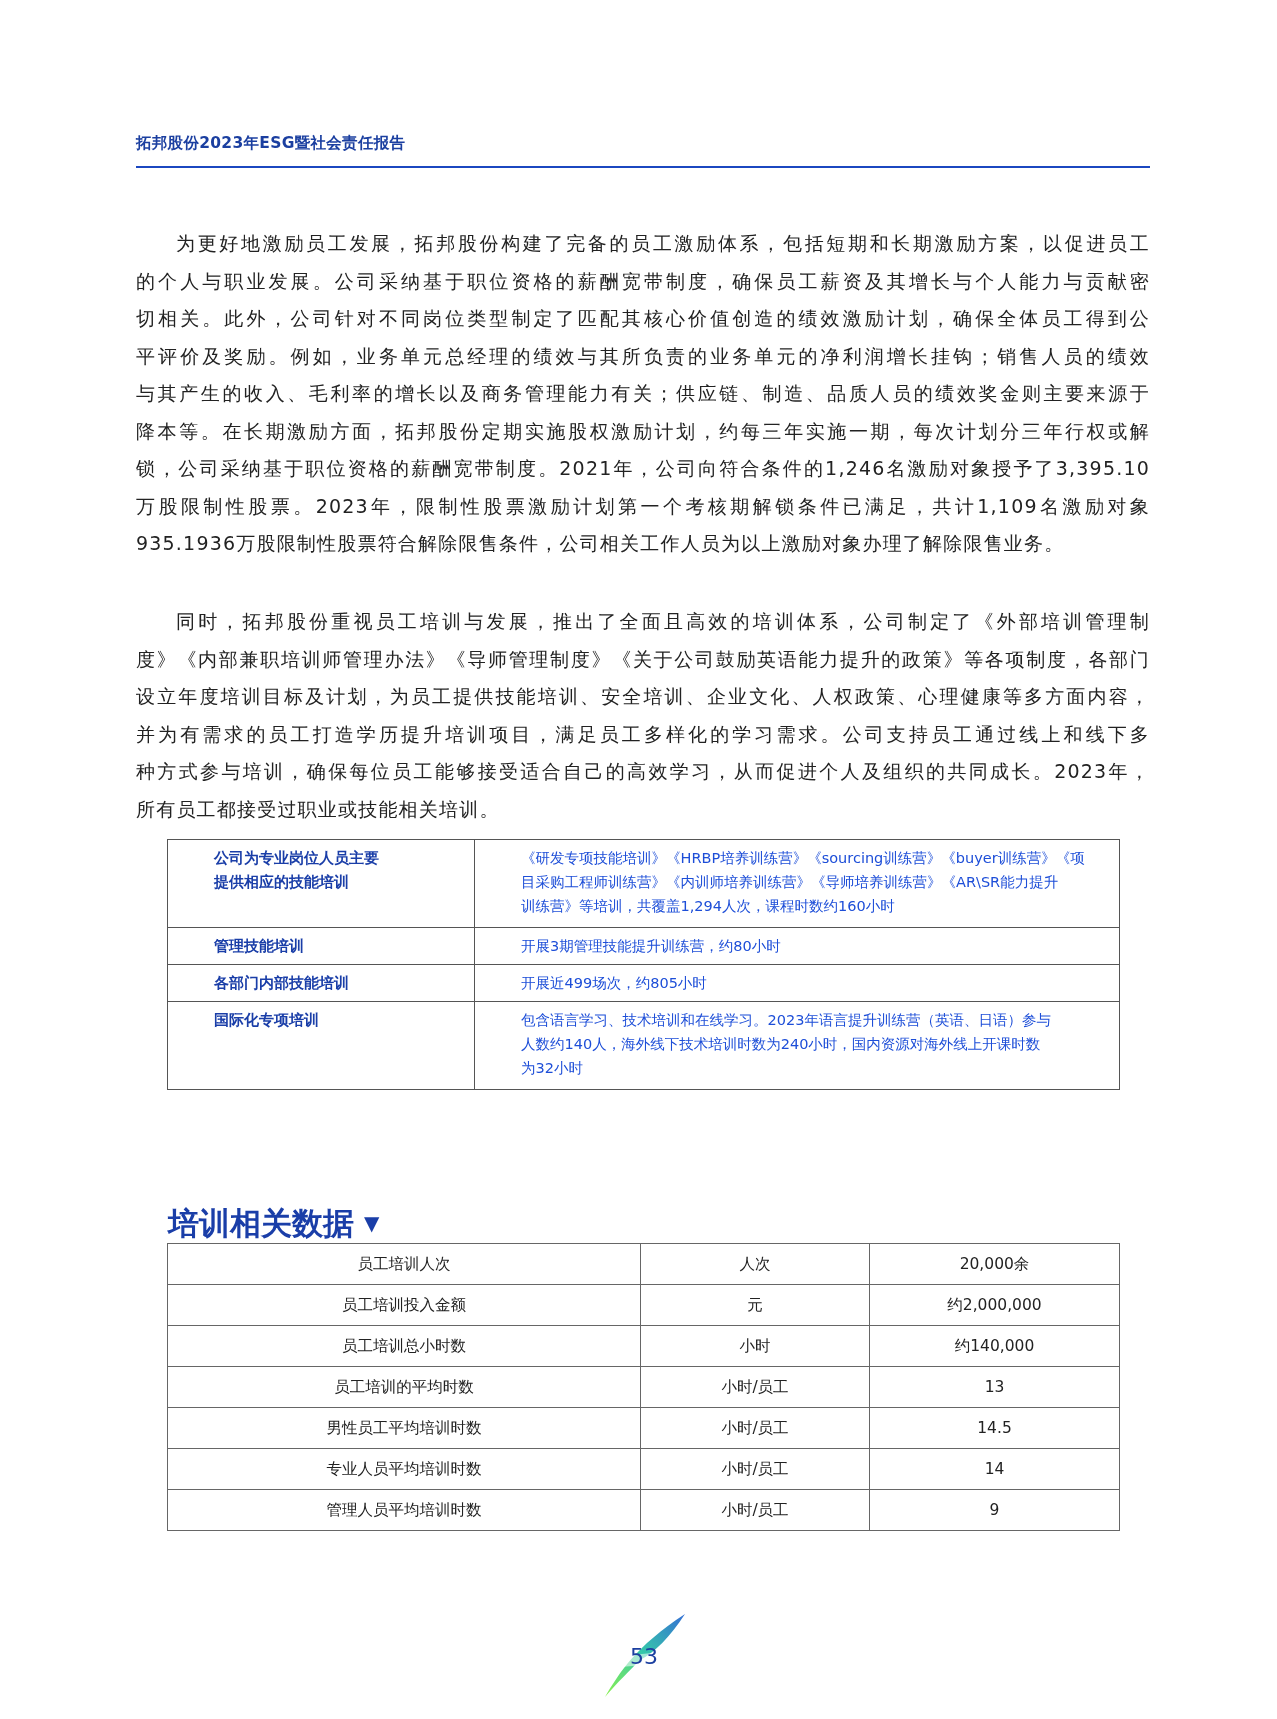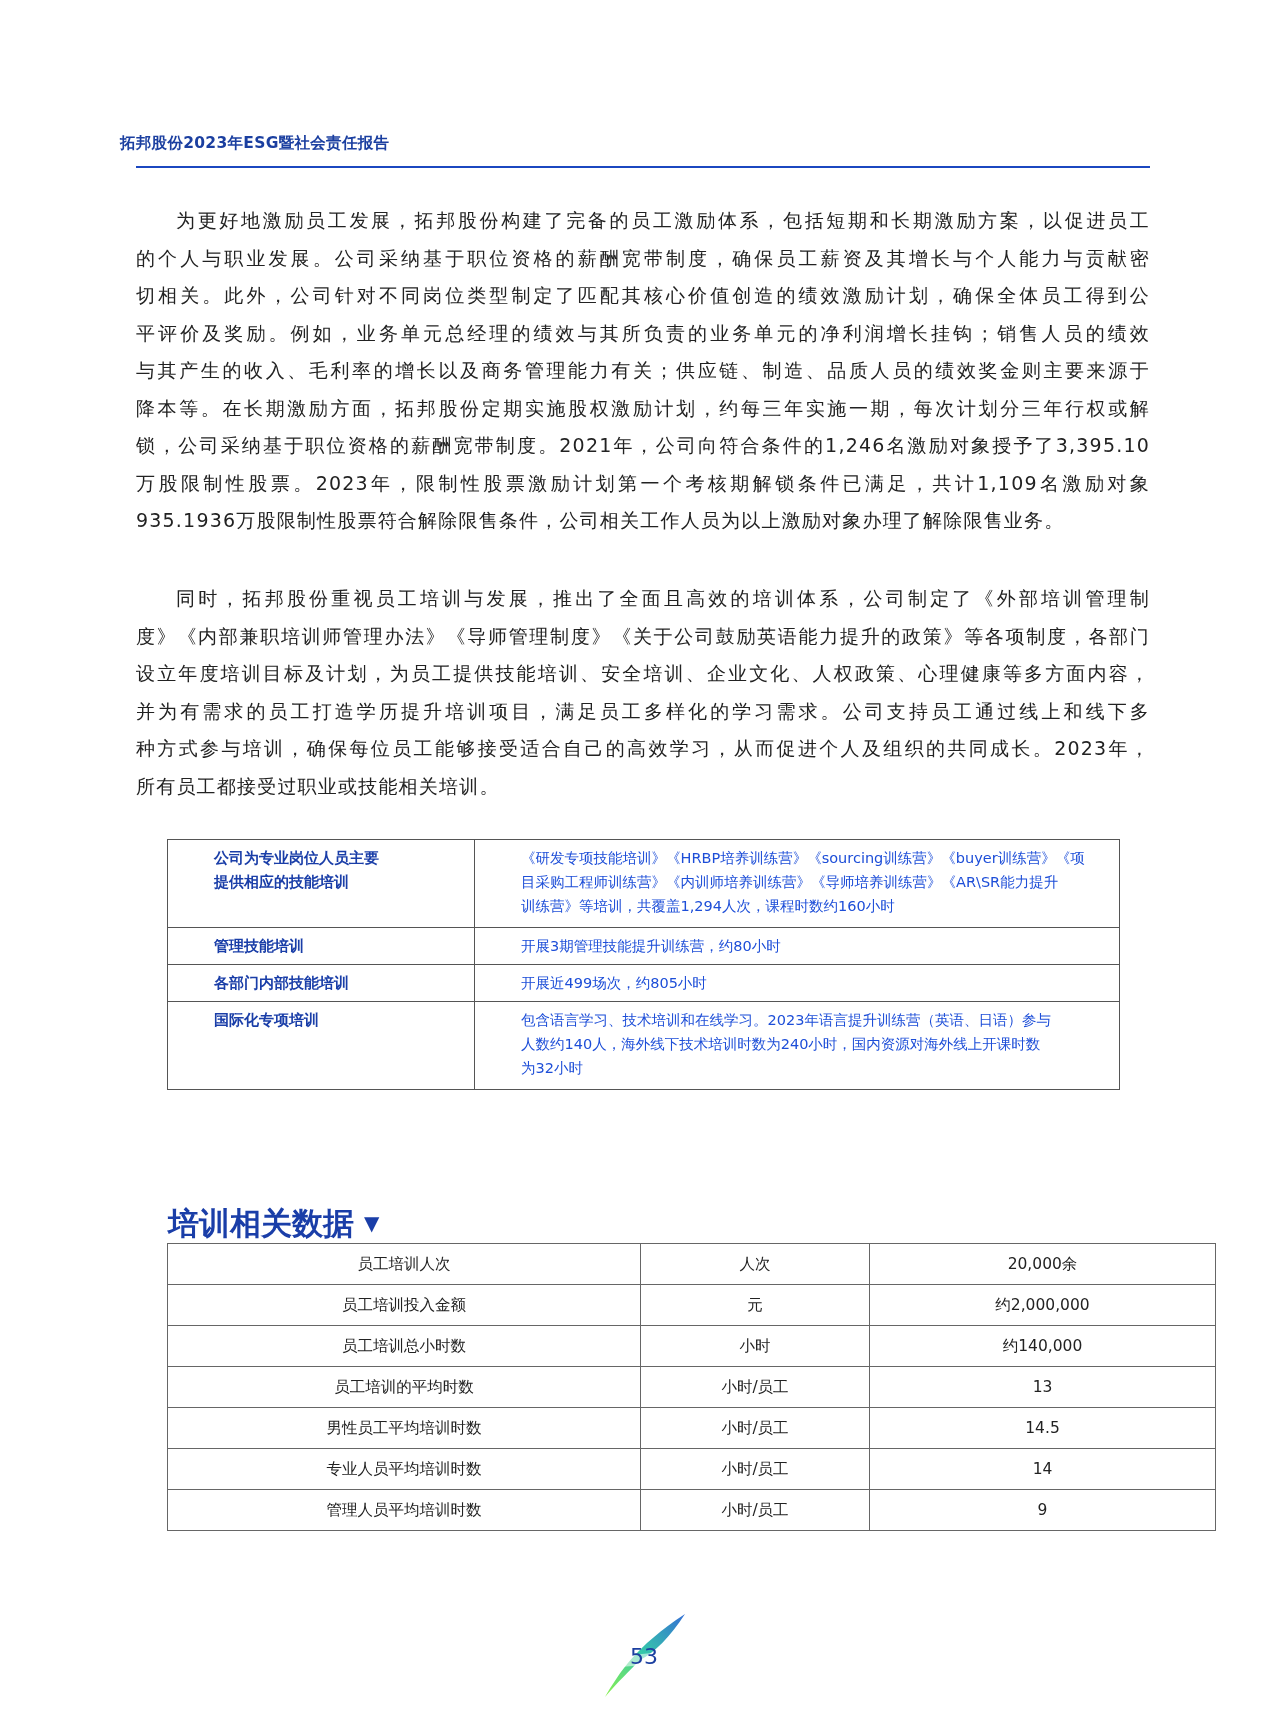--- a/index.html
+++ b/index.html
@@ -1,38 +1,38 @@
 <!DOCTYPE html>
 <html><head>
 <meta charset="utf-8">
 <style>
   html, body { margin: 0; padding: 0; background: #ffffff; }
   body { width: 1277px; height: 1719px; position: relative; overflow: hidden;
          font-family: "DejaVu Sans", "Liberation Sans", sans-serif; color: #222; }
-  .header-title { position: absolute; left: 120px; top: 133px; font-size: 15.5px; font-weight: bold;
+  .header-title { position: absolute; left: 136px; top: 133px; font-size: 15.5px; font-weight: bold;
                   color: #1b3fa0; letter-spacing: 0.3px; }
   .header-rule { position: absolute; left: 136px; top: 166px; width: 1014px; height: 2px; background: #1b47c0; }
   .para { position: absolute; left: 136px; width: 1014px; font-size: 19px; line-height: 37.5px;
           color: #222; letter-spacing: 1.2px; text-align: justify; margin: 0; }
   .para .line { display: block; white-space: nowrap; text-align-last: justify; }
   .para .line.last { text-align-last: left; }
-  .para .line.first { text-indent: 40px; }
+  .para .line.first { text-indent: 40px; margin-top: 23px; }
   #para1 { top: 202px; }
   #para2 { top: 580px; }
 
   table { border-collapse: collapse; position: absolute; }
   #skills-table { left: 167px; top: 839px; width: 953px; }
   #skills-table td { border: 1.5px solid #555; vertical-align: top; font-size: 14.5px; line-height: 24px; }
   #skills-table td.cat { width: 240px; padding: 6px 20px 6px 46px; color: #1a3ea8; font-weight: bold; font-size: 15px; }
   #skills-table td.desc { padding: 6px 30px 6px 46px; color: #1d4ed8; }
 
   .section-title { position: absolute; left: 168px; top: 1183px; font-size: 31px; font-weight: bold; color: #1a3ea8; margin-top: 20px; }
   .section-title .tri { font-size: 20px; margin-left: 10px; vertical-align: 4px; }
 
-  #data-table { left: 167px; top: 1243px; width: 1049px; padding-left: 33px; }
+  #data-table { left: 167px; top: 1243px; width: 953px; padding-left: 33px; }
   #data-table td { border: 1.5px solid #666; height: 40px; text-align: center; font-size: 15.5px; color: #222; padding: 0; }
   #data-table td.c1 { width: 472px; }
   #data-table td.c2 { width: 228px; }
 
   .page-num-wrap { position: absolute; left: 600px; top: 1612px; width: 90px; height: 100px; }
   .page-num { position: absolute; left: 30px; top: 32px; font-size: 22px; color: #1b3fa0; font-family: "DejaVu Sans", sans-serif; }
 </style>
 </head>
 <body>
 

